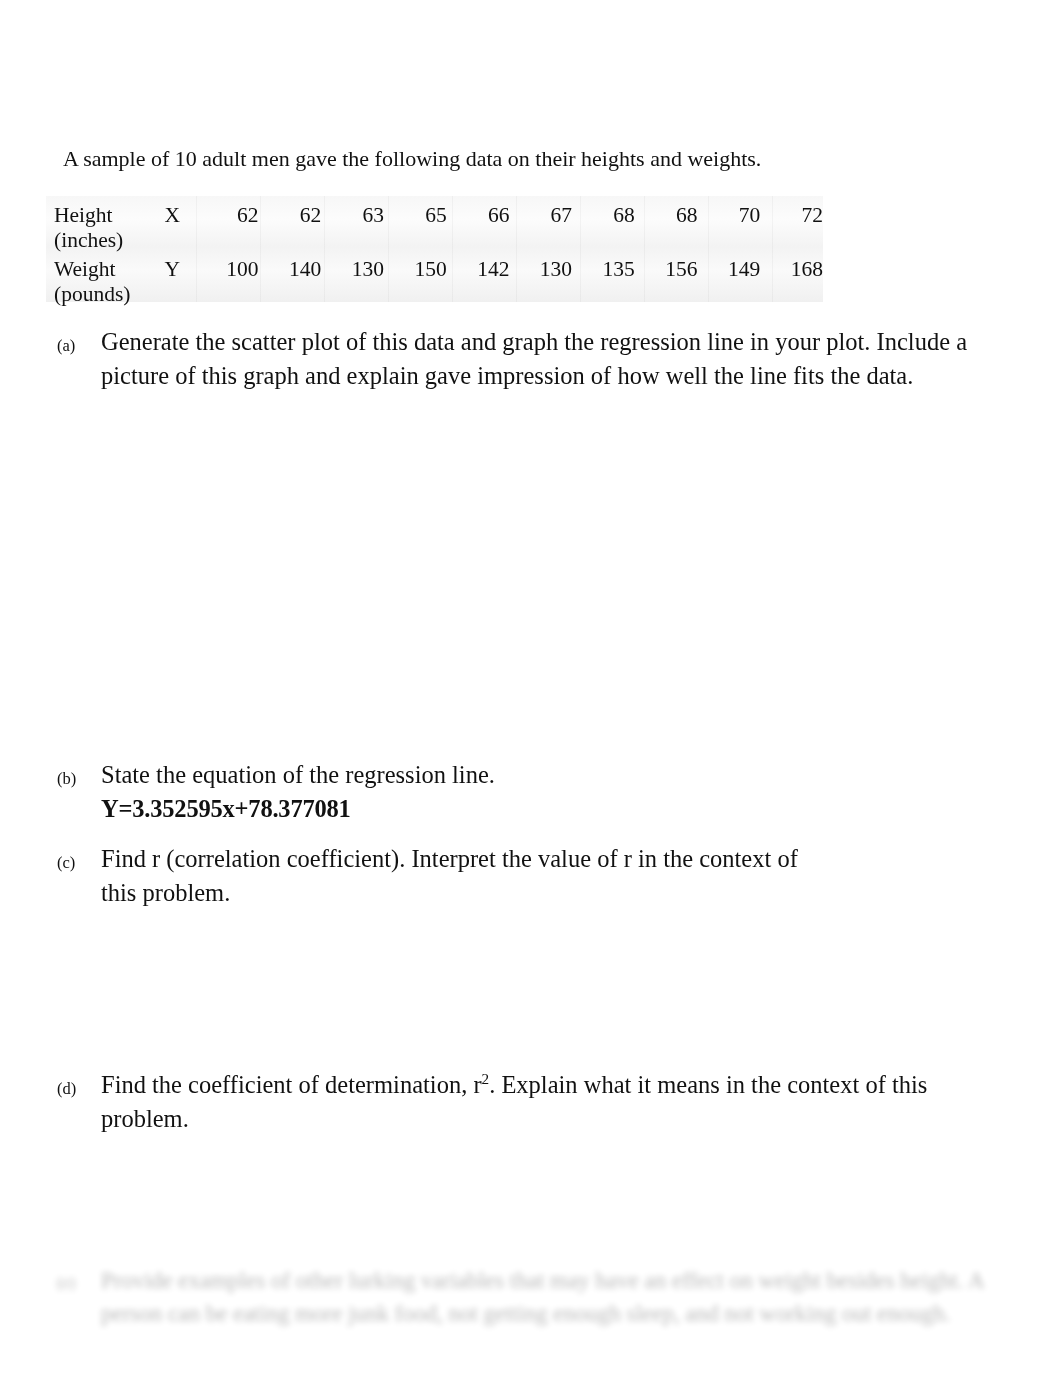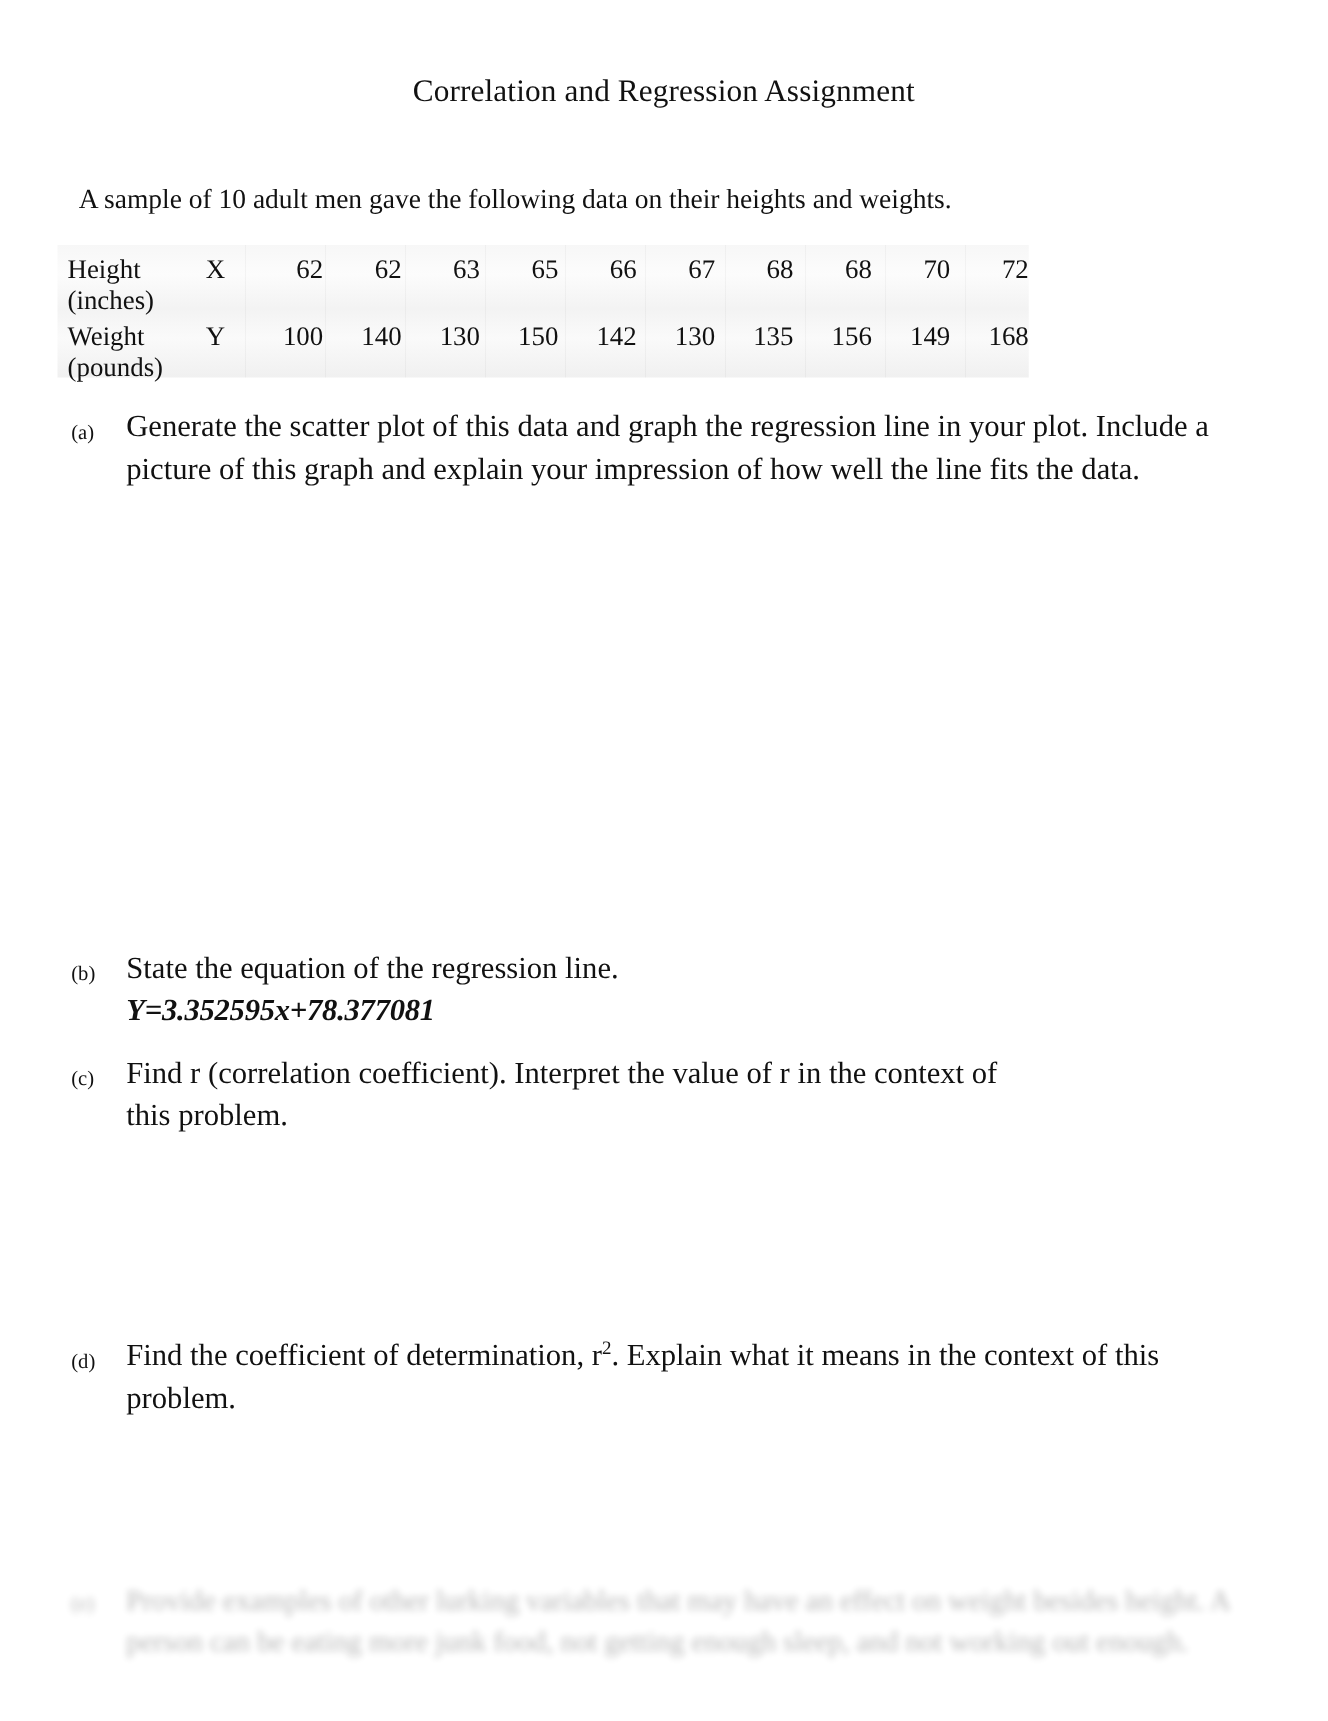--- a/index.html
+++ b/index.html
@@ -129,21 +129,20 @@
   }
   .item-body {
     font-size: 24.5px;
     line-height: 34px;
     color: #111111;
   }
   .item-body .eq {
     display: block;
     font-weight: bold;
     letter-spacing: -0.2px;
-    font-style: italic;
   }
 
   #item-a { top: 325px; left: 57px; width: 930px; }
   #item-a .item-body { width: 886px; }
 
   #item-b { top: 758px; left: 57px; width: 600px; }
   #item-c { top: 842px; left: 57px; width: 780px; }
   #item-c .item-body { width: 736px; }
   #item-d { top: 1068px; left: 57px; width: 900px; }
   #item-d .item-body { width: 856px; }
@@ -172,21 +171,20 @@
     font-size: 23px;
     line-height: 33px;
     width: 906px;
   }
 </style>
 </head>
 <body>
 
 <div class="page">
 
-  <div class="doc-title">Correlation and Regression Assignment</div>
 
   <div class="intro">A sample of 10 adult men gave the following data on their heights and weights.</div>
 
   <div class="data-table-wrap">
     <table class="data-table">
       <tbody>
         <tr class="row-height">
           <td class="lbl-cell">
             <span class="lbl-main">Height</span>
             <span class="lbl-unit">(inches)</span>
@@ -221,21 +219,21 @@
           <td class="num-cell">168</td>
         </tr>
       </tbody>
     </table>
   </div>
 
   <div class="item" id="item-a">
     <div class="item-marker">(a)</div>
     <div class="item-body">
       <span>Generate the scatter plot of this data and graph the regression line in your plot. Include a</span>
-      <span>picture of this graph and explain your impression of how well the line fits the data.</span>
+      <span>picture of this graph and explain gave impression of how well the line fits the data.</span>
     </div>
   </div>
 
   <div class="item" id="item-b">
     <div class="item-marker">(b)</div>
     <div class="item-body">
       <span>State the equation of the regression line.</span>
       <span class="eq">Y=3.352595x+78.377081</span>
     </div>
   </div>

